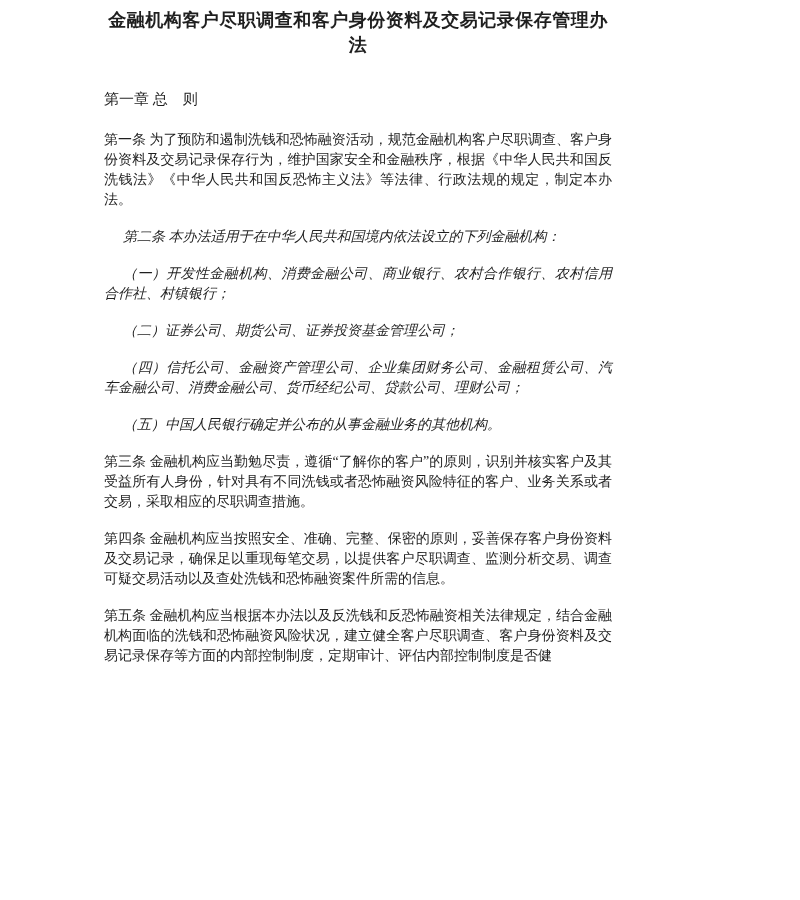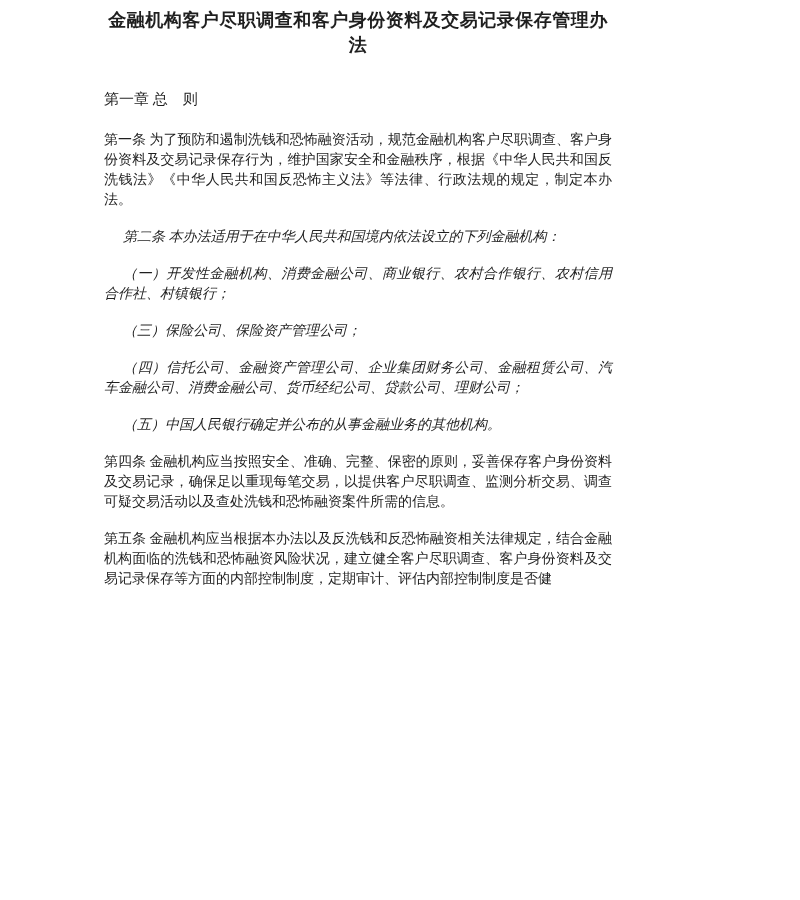--- a/index.html
+++ b/index.html
@@ -57,27 +57,28 @@
   <h1 class="doc-title">金融机构客户尽职调查和客户身份资料及交易记录保存管理办法</h1>
 
   <h2 class="chapter-heading">第一章 总　则</h2>
 
   <p class="para">第一条 为了预防和遏制洗钱和恐怖融资活动，规范金融机构客户尽职调查、客户身份资料及交易记录保存行为，维护国家安全和金融秩序，根据《中华人民共和国反洗钱法》《中华人民共和国反恐怖主义法》等法律、行政法规的规定，制定本办法。</p>
 
   <p class="para indented">第二条 本办法适用于在中华人民共和国境内依法设立的下列金融机构：</p>
 
   <p class="para indented">（一）开发性金融机构、消费金融公司、商业银行、农村合作银行、农村信用合作社、村镇银行；</p>
 
+  <p class="para indented">（二）证券公司、期货公司、证券投资基金管理公司；</p>
 
-  <p class="para indented">（三）保险公司、保险资产管理公司；</p>
 
   <p class="para indented">（四）信托公司、金融资产管理公司、企业集团财务公司、金融租赁公司、汽车金融公司、消费金融公司、货币经纪公司、贷款公司、理财公司；</p>
 
   <p class="para indented">（五）中国人民银行确定并公布的从事金融业务的其他机构。</p>
 
 
+  <p class="para">第三条 金融机构应当勤勉尽责，遵循“了解你的客户”的原则，识别并核实客户及其受益所有人身份，针对具有不同洗钱或者恐怖融资风险特征的客户、业务关系或者交易，采取相应的尽职调查措施。</p>
 
 
   <p class="para">第四条 金融机构应当按照安全、准确、完整、保密的原则，妥善保存客户身份资料及交易记录，确保足以重现每笔交易，以提供客户尽职调查、监测分析交易、调查可疑交易活动以及查处洗钱和恐怖融资案件所需的信息。</p>
 
   <p class="para">第五条 金融机构应当根据本办法以及反洗钱和反恐怖融资相关法律规定，结合金融机构面临的洗钱和恐怖融资风险状况，建立健全客户尽职调查、客户身份资料及交易记录保存等方面的内部控制制度，定期审计、评估内部控制制度是否健</p>
 
 </div>
 
 </body></html>

